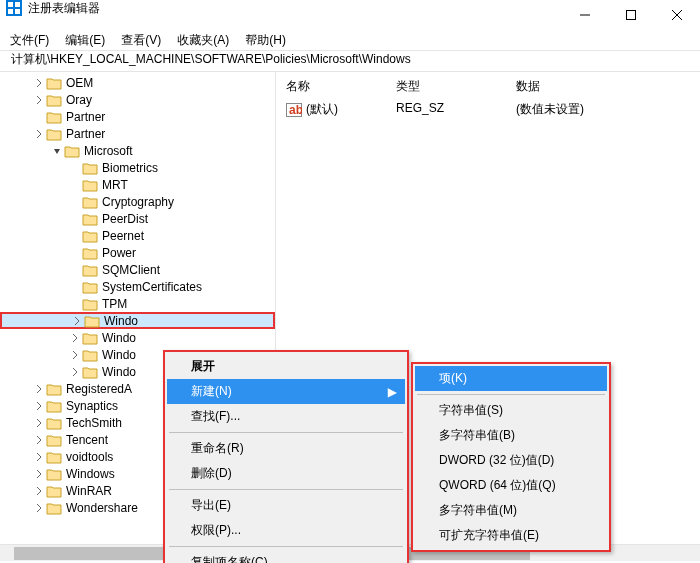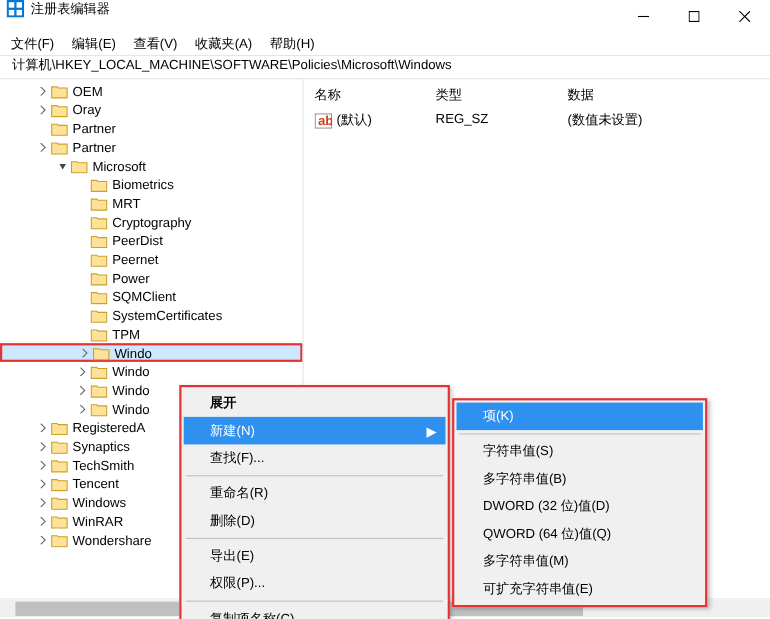--- a/index.html
+++ b/index.html
@@ -314,20 +314,32 @@
       <div class="node">
         <span class="spacer" style="width:32px"></span>
         <span class="arrow">
           <svg viewBox="0 0 8 8">
             <path d="M2 0L6 4L2 8" fill="none" stroke="#666"></path>
           </svg>
         </span>
         <svg class="folder" viewBox="0 0 16 14">
           <path d="M1 3h5l1 1h8v9H1z" fill="#ffe29a" stroke="#c9a227"></path>
         </svg>
+        <span class="lbl">voidtools</span>
+      </div>
+      <div class="node">
+        <span class="spacer" style="width:32px"></span>
+        <span class="arrow">
+          <svg viewBox="0 0 8 8">
+            <path d="M2 0L6 4L2 8" fill="none" stroke="#666"></path>
+          </svg>
+        </span>
+        <svg class="folder" viewBox="0 0 16 14">
+          <path d="M1 3h5l1 1h8v9H1z" fill="#ffe29a" stroke="#c9a227"></path>
+        </svg>
         <span class="lbl">Windows</span>
       </div>
       <div class="node">
         <span class="spacer" style="width:32px"></span>
         <span class="arrow">
           <svg viewBox="0 0 8 8">
             <path d="M2 0L6 4L2 8" fill="none" stroke="#666"></path>
           </svg>
         </span>
         <svg class="folder" viewBox="0 0 16 14">
@@ -384,21 +396,21 @@
   <div class="ctxitem">重命名(R)</div>
   <div class="ctxitem">删除(D)</div>
   <div class="ctxsep"></div>
   <div class="ctxitem">导出(E)</div>
   <div class="ctxitem">权限(P)...</div>
   <div class="ctxsep"></div>
   <div class="ctxitem">复制项名称(C)</div>
 
 </div>
 
-<div class="ctxmenu menu2box" style="left:411px;top:362px;width:232px">
+<div class="ctxmenu menu2box" style="left:411px;top:362px;width:200px">
   <div class="ctxitem ctxhl">项(K)</div>
   <div class="ctxsep"></div>
   <div class="ctxitem">字符串值(S)</div>
   <div class="ctxitem">多字符串值(B)</div>
   <div class="ctxitem">DWORD (32 位)值(D)</div>
   <div class="ctxitem">QWORD (64 位)值(Q)</div>
   <div class="ctxitem">多字符串值(M)</div>
   <div class="ctxitem">可扩充字符串值(E)</div>
 </div>
 

